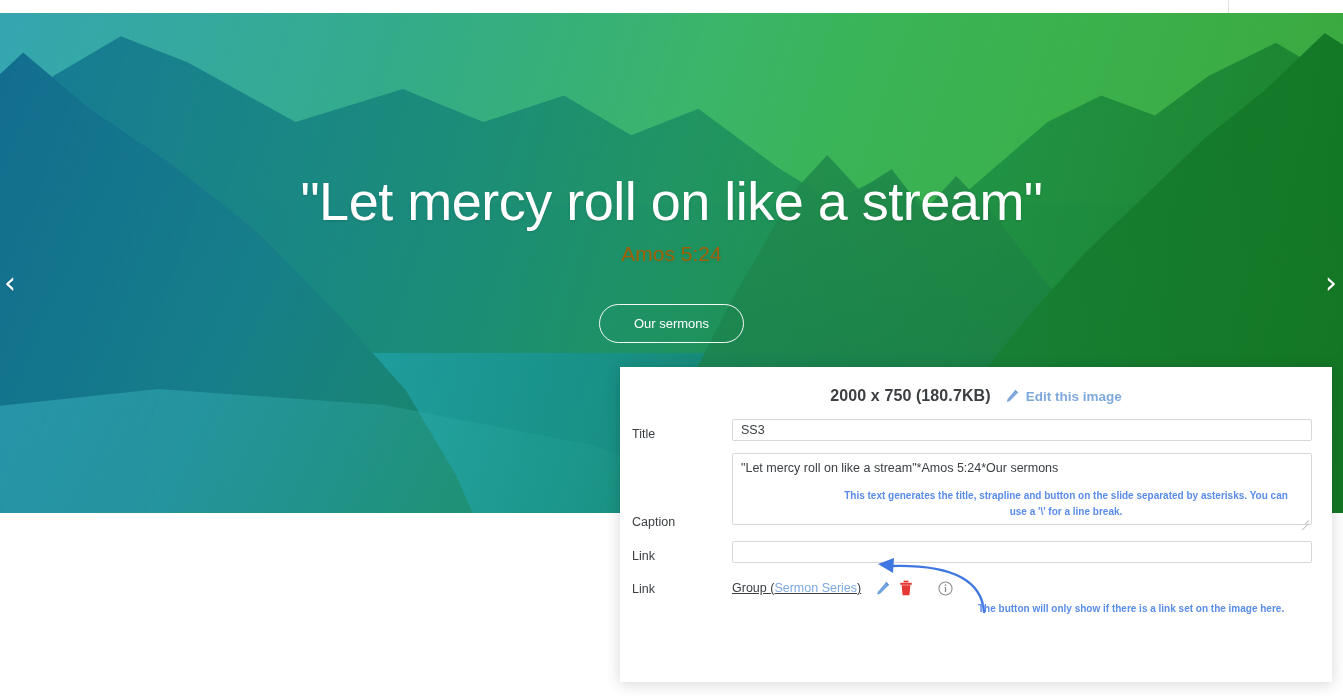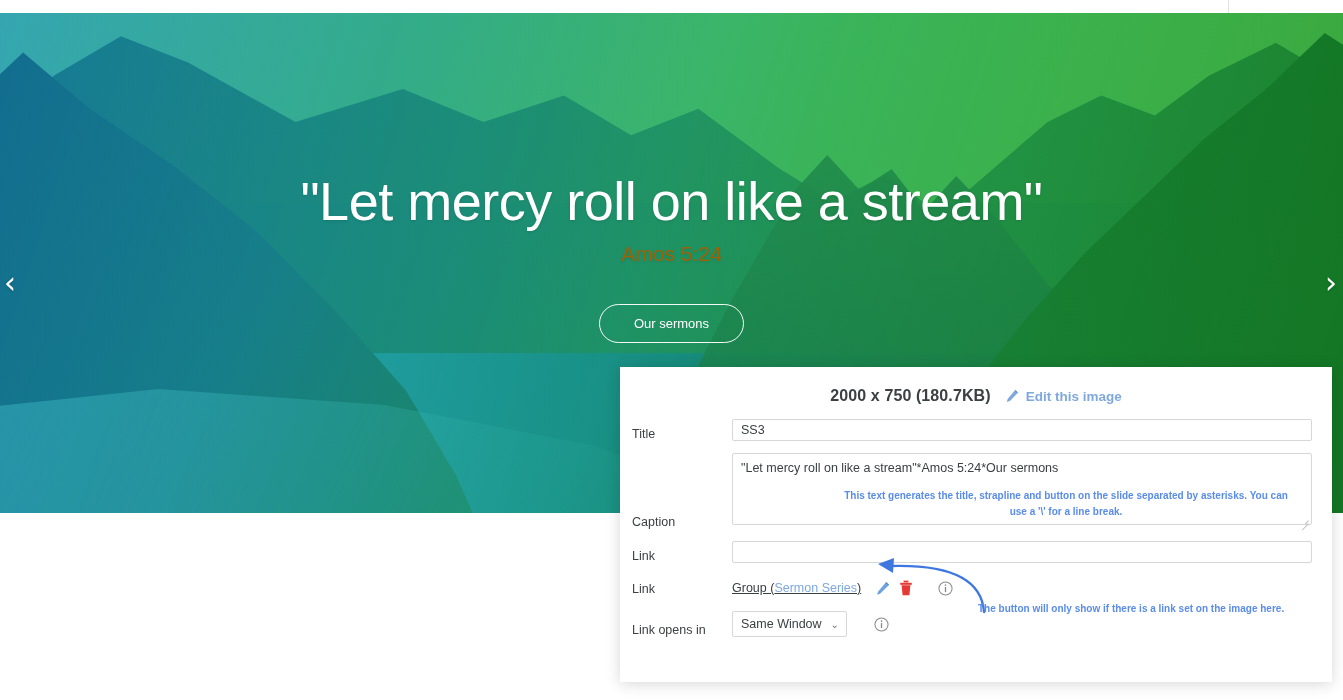--- a/index.html
+++ b/index.html
@@ -412,40 +412,20 @@
               <svg viewBox="0 0 16 16" width="15" height="15">
                 <circle cx="8" cy="8" r="7" fill="none" stroke="#8a8a8a" stroke-width="1.1"></circle>
                 <circle cx="8" cy="4.4" r="0.85" fill="#8a8a8a"></circle>
                 <rect x="7.3" y="6.4" width="1.4" height="5.4" fill="#8a8a8a"></rect>
               </svg>
             </span>
           </div>
         </div>
       </div>
 
-      <div class="row">
-        <div class="row-label">Link opens in</div>
-        <div class="field-wrap">
-          <div class="select-row-inner">
-            <span class="select-wrap">
-              <select class="select-box">
-                <option>Same Window</option>
-              </select>
-              <span class="select-caret">⌄</span>
-            </span>
-            <span class="select-info">
-              <svg viewBox="0 0 16 16" width="15" height="15">
-                <circle cx="8" cy="8" r="7" fill="none" stroke="#8a8a8a" stroke-width="1.1"></circle>
-                <circle cx="8" cy="4.4" r="0.85" fill="#8a8a8a"></circle>
-                <rect x="7.3" y="6.4" width="1.4" height="5.4" fill="#8a8a8a"></rect>
-              </svg>
-            </span>
-          </div>
-        </div>
-      </div>
 
     </div>
   </div>
 
   <div class="annot" id="annot-caption">This text generates the title, strapline and button on the slide separated by asterisks. You can use a '\' for a line break.</div>
 
   <svg id="annot-arrow" viewBox="0 0 130 58">
     <path d="M124 56 C122 26, 96 8, 30 10" fill="none" stroke="#3f77e0" stroke-width="2.4" stroke-linecap="round"></path>
     <path d="M18 8 L34 2 L33 17 Z" fill="#3f77e0"></path>
   </svg>

